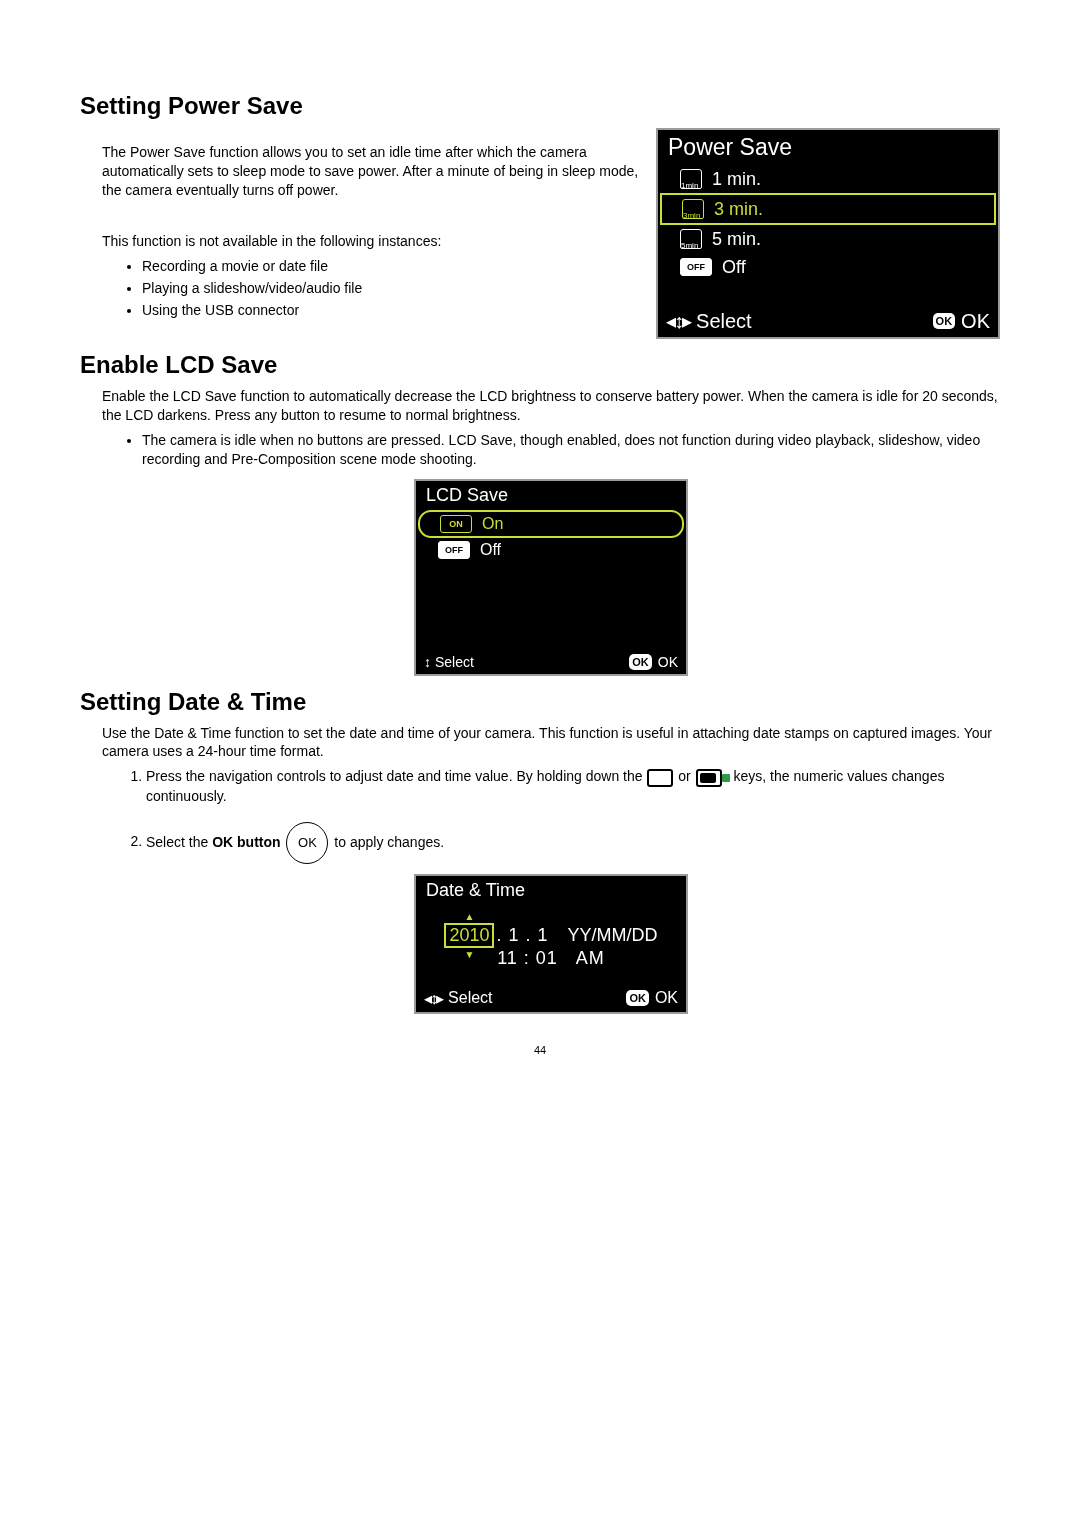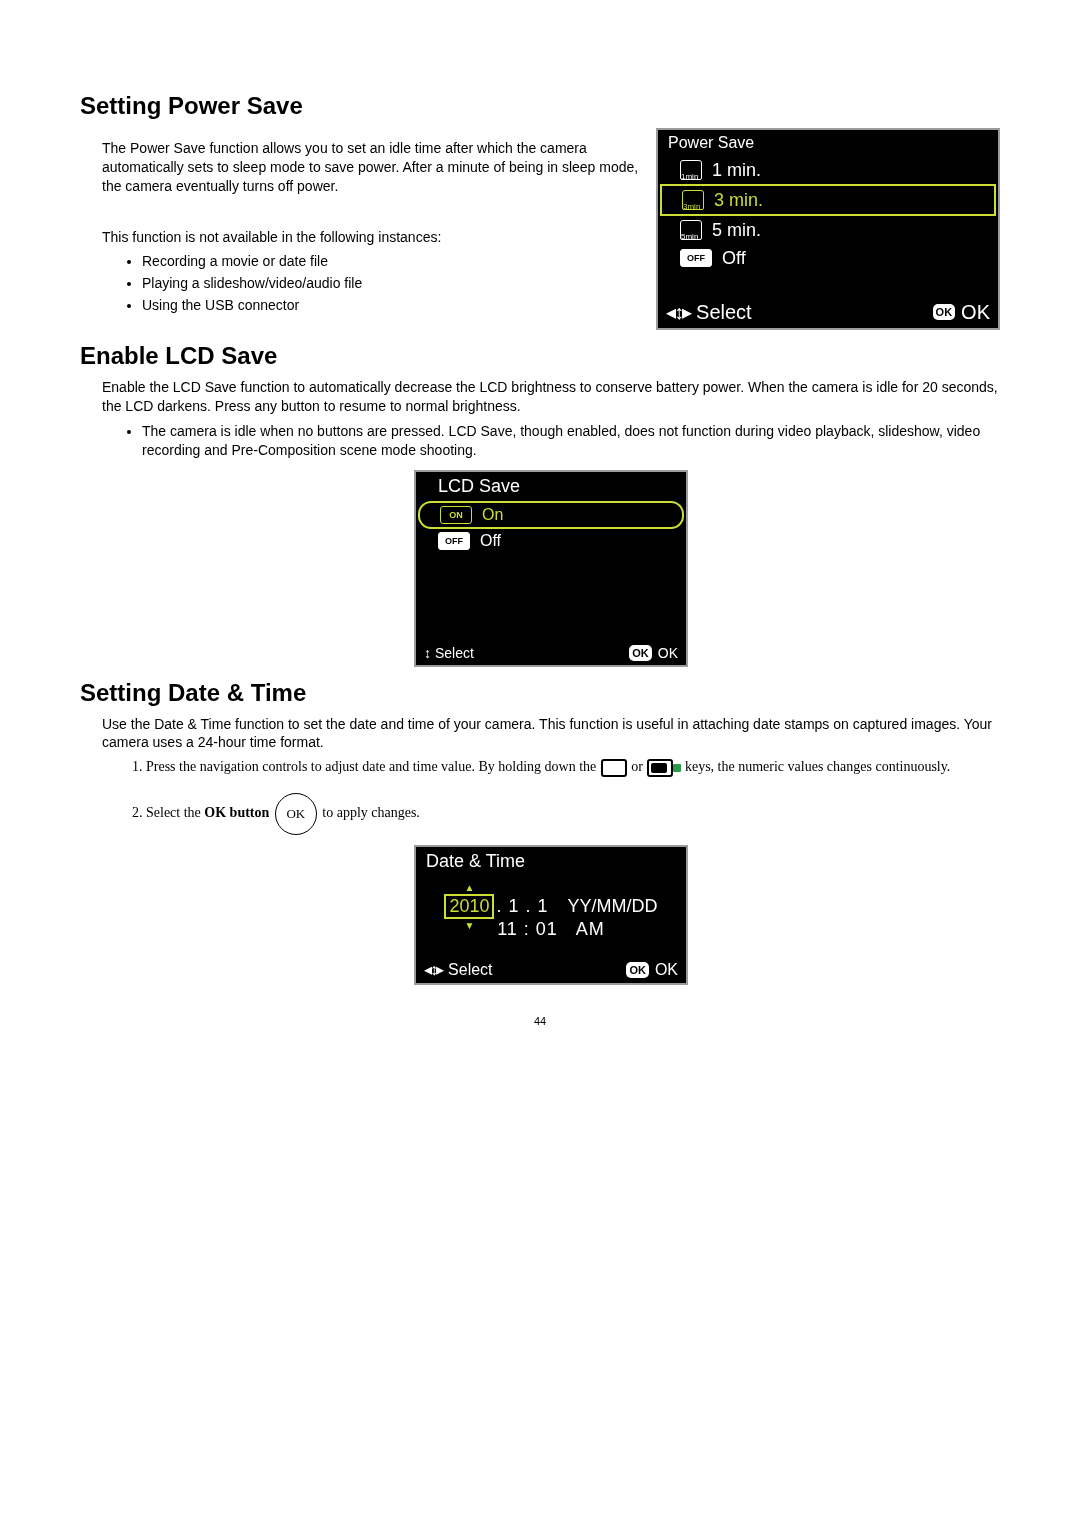--- a/index.html
+++ b/index.html
@@ -27,38 +27,37 @@
     margin: 4px 0 10px 0;
     padding-left: 40px;
   }
   li {
     margin: 3px 0;
     line-height: 1.35;
   }
   ol {
     margin: 4px 0 10px 0;
     padding-left: 44px;
-    font-family: Liberation Serif, serif;
   }
   .ps-row {
     display: flex;
     align-items: center;
     gap: 4px;
   }
   .ps-text { flex: 1; }
 
   
   .lcd {
     background: #000;
     border: 2px solid #9b9b9b;
     color: #fff;
     font-family: Arial, sans-serif;
   }
   .lcd .title {
-    font-size: 16px;
+    font-size: 23px;
     padding: 4px 10px 4px 10px;
   }
   .lcd .opt {
     display: flex;
     align-items: center;
     height: 28px;
     padding: 0 6px 0 22px;
     font-size: 18px;
     gap: 10px;
   }
@@ -71,21 +70,21 @@
   .lcd .footer {
     display: flex;
     align-items: center;
     font-size: 20px;
     padding: 2px 8px 4px 8px;
     gap: 6px;
   }
   .lcd .footer .mid { flex: 1; }
   .lcd-powersave { width: 340px; }
   .lcd-lcdsave { width: 270px; margin: 6px auto 0 auto; }
-  .lcd-lcdsave .title { font-size: 18px; margin-left: 12px; }
+  .lcd-lcdsave .title { font-size: 18px; }
   .lcd-lcdsave .opt { font-size: 16px; height: 24px; border-radius: 13px; }
   .lcd-lcdsave .footer { font-size: 14px; }
   .lcd-date { width: 270px; margin: 6px auto 0 auto; }
   .lcd-date .title { font-size: 18px; }
   .lcd-date .footer { font-size: 16px; }
 
   
   .badge {
     display: inline-flex;
     align-items: center;

